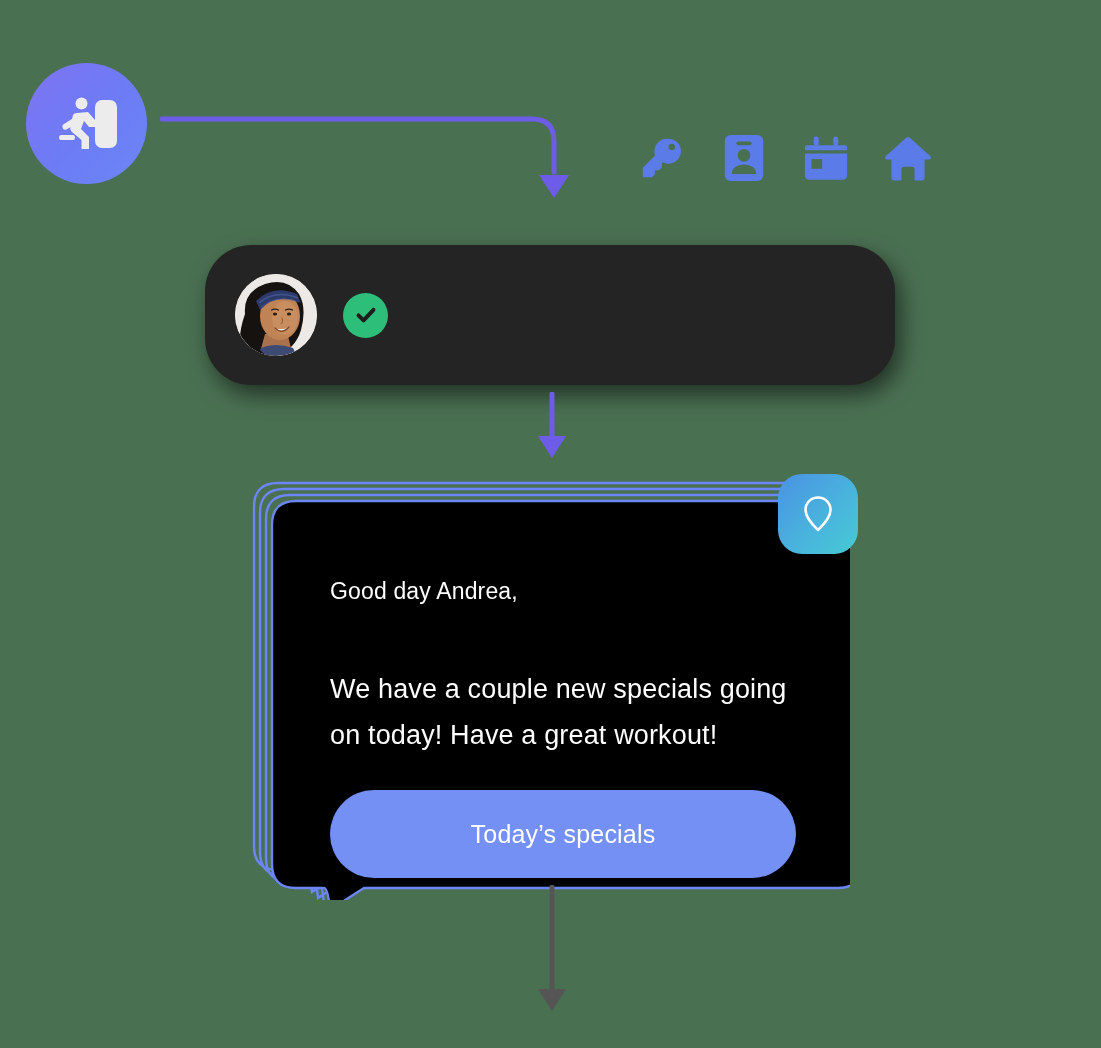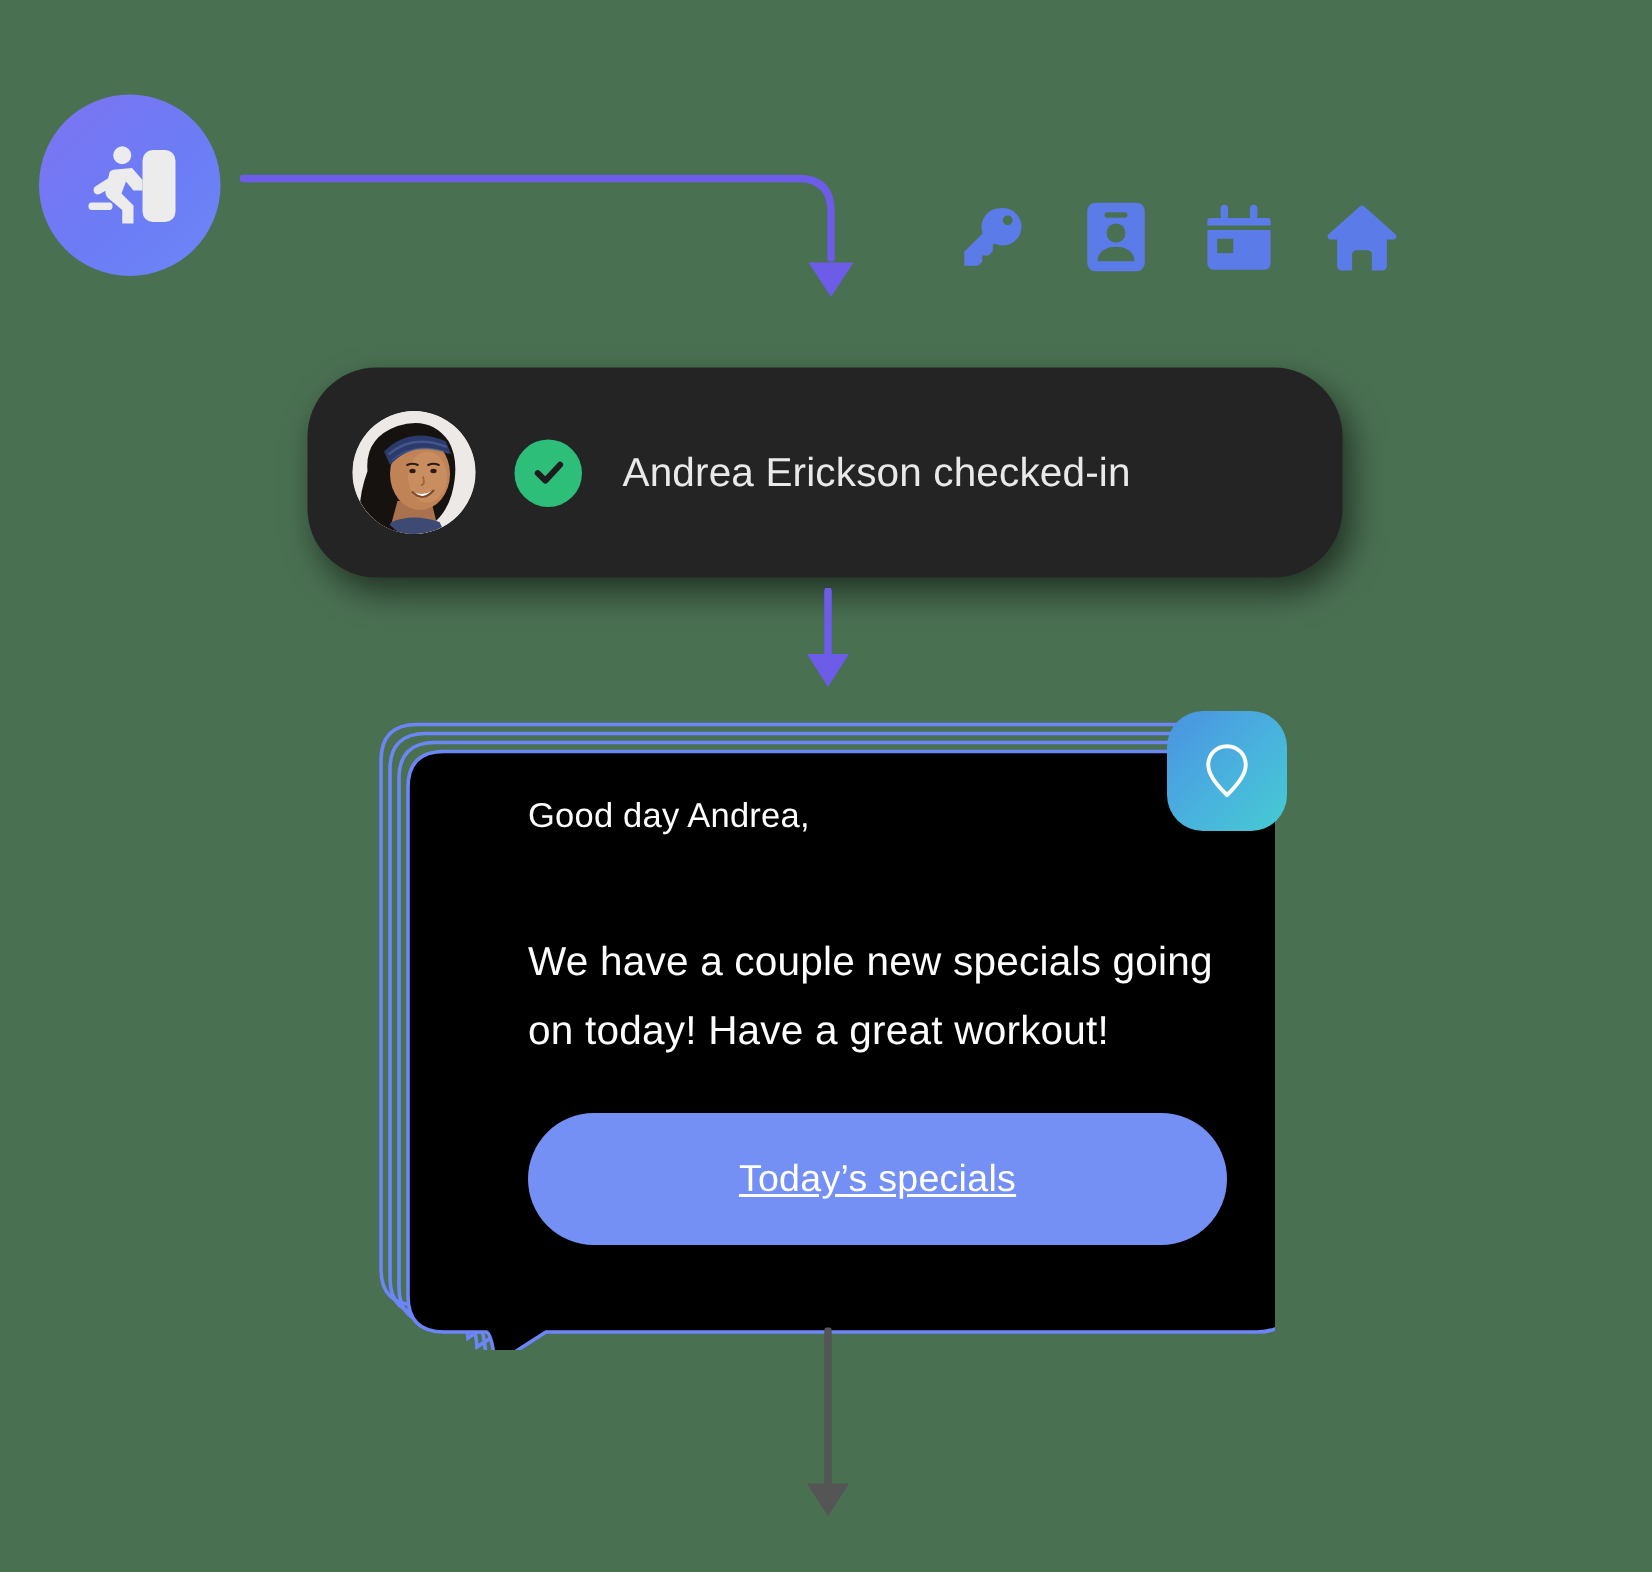--- a/index.html
+++ b/index.html
@@ -97,25 +97,25 @@
     height: 420px;
   }
   #message-stack .ghost-layer,
   #message-stack .front-layer {
     position: absolute;
     left: 0; top: 0;
   }
 
   .bubble-body {
     position: absolute;
-    left: 34px;
+    left: 12px;
     top: 16px;
     width: 582px;
     height: 395px;
-    padding: 32px 48px 0 68px;
+    padding: 80px 48px 0 68px;
     color: #fdfdfd;
   }
 
   .greeting-line {
     font-size: 23px;
     line-height: 30px;
     letter-spacing: 0.15px;
   }
   .body-paragraph {
     margin-top: 60px;
@@ -131,21 +131,20 @@
     width: 466px;
     height: 88px;
     border: none;
     border-radius: 44px;
     background: #7490f5;
     color: #ffffff;
     font-family: inherit;
     font-size: 25px;
     letter-spacing: 0.2px;
     cursor: pointer;
-    text-decoration: underline;
   }
 
   
   .location-badge {
     position: absolute;
     left: 778px;
     top: 474px;
     width: 80px;
     height: 80px;
     border-radius: 24px;
@@ -288,21 +287,20 @@
     </div>
 
     <div class="check-badge">
       <span>
         <svg width="26" height="26" viewBox="0 0 26 26" aria-hidden="true">
           <path d="M5.5 13.4 L10.6 18.4 L20.4 7.8" fill="none" stroke="#1d1d1d" stroke-width="4" stroke-linecap="round" stroke-linejoin="round"></path>
         </svg>
       </span>
     </div>
 
-    <div class="checkin-text">Andrea Erickson checked-in</div>
   </div>
 
   <svg class="connector" id="arrow-card-to-message" width="60" height="70" aria-hidden="true">
     <path d="M30 2 L30 48" fill="none" stroke="#6c5ce7" stroke-width="5" stroke-linecap="round"></path>
     <path d="M30 66 L16 44 L44 44 Z" fill="#6c5ce7"></path>
   </svg>
 
   <div id="message-stack">
 
     <svg class="ghost-layer" width="600" height="420" aria-hidden="true">

